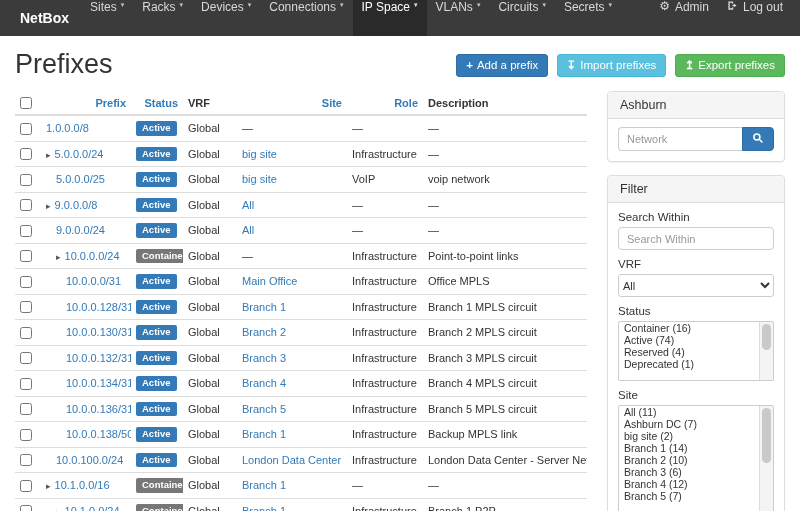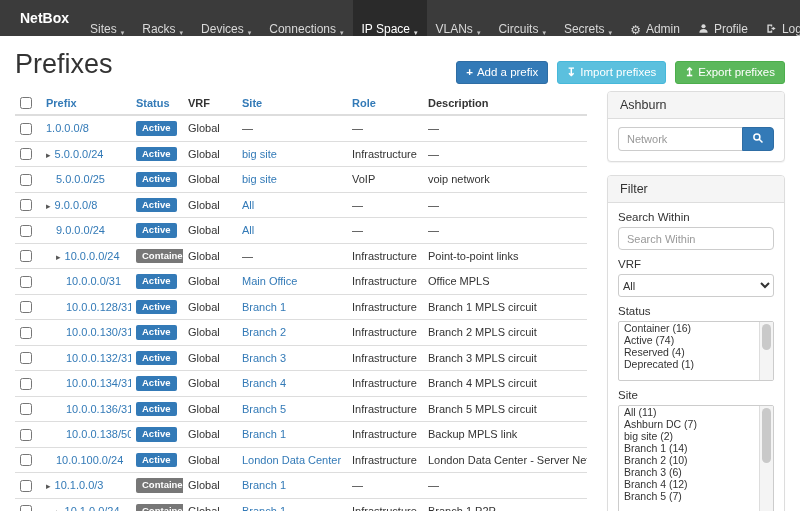--- a/index.html
+++ b/index.html
@@ -3,47 +3,47 @@
 <meta charset="utf-8">
 <style>
   * { margin:0; padding:0; box-sizing:border-box; }
   html,body { width:800px; height:511px; overflow:hidden; }
   body { font-family:"Liberation Sans", sans-serif; background:#fff; color:#333; font-size:12px; }
 
   
   .navbar { height:36px; background:#3b3b3b; display:flex; align-items:stretch; padding:0 8px; }
   .brand { color:#fff; font-size:14px; font-weight:bold; display:flex; align-items:center; padding:0 12px; cursor:pointer; }
   .nav-menu { display:flex; align-items:stretch; }
-  .nav-item { color:#d9d9d9; font-size:12px; display:flex; align-items:flex-end; gap:4px; padding:0 9px; cursor:pointer; white-space:nowrap; }
+  .nav-item { color:#d9d9d9; font-size:12px; display:flex; align-items:flex-start; gap:4px; padding:0 9px; cursor:pointer; white-space:nowrap; }
   .nav-item.active { background:#2a2a2a; color:#fff; }
   .caret { font-size:7px; opacity:.85; transform:translateY(1px); }
   .nav-right { margin-left:auto; display:flex; align-items:stretch; }
   .nav-right .nav-item { gap:5px; }
   .glyph { line-height:1; }
 
   
   .container { padding:6px 15px 0 15px; }
   .header-row { overflow:visible; }
-  .actions { float:right; margin-top:12px; }
+  .actions { float:right; margin-top:5px; }
   .page-title { font-size:27px; font-weight:400; color:#333; margin:7px 0 11px 0; }
   .content { display:flex; align-items:flex-start; }
   .main { flex:1; min-width:0; }
   .sidebar { width:178px; margin-left:20px; flex:none; }
 
   
   .btn { display:inline-block; font-size:11.5px; color:#fff; padding:4px 9px; border-radius:3px; margin-left:5px; border:1px solid transparent; cursor:pointer; white-space:nowrap; }
   .btn .glyph { margin-right:4px; font-weight:bold; }
   .btn-primary { background:#337ab7; border-color:#2e6da4; }
   .btn-info { background:#5bc0de; border-color:#46b8da; }
   .btn-success { background:#5cb85c; border-color:#4cae4c; }
 
   
   table { border-collapse:collapse; width:100%; font-size:11px; table-layout:fixed; }
   th { text-align:left; font-size:11px; font-weight:bold; padding:5px 5px; border-bottom:2px solid #ddd; color:#333; overflow:hidden; white-space:nowrap; }
-  th.sortable { color:#337ab7; cursor:pointer; }
+  th.sortable { color:#337ab7; cursor:pointer;text-align:right; }
   td { padding:5px 5px; border-top:1px solid #ddd; vertical-align:middle; overflow:hidden; white-space:nowrap; }
   .col-check { width:26px; }
   input[type=checkbox] { width:12px; height:12px; vertical-align:middle; cursor:pointer; }
   a.link, .link { color:#337ab7; text-decoration:none; cursor:pointer; }
   .expand { color:#555; font-size:9px; margin-right:4px; cursor:pointer; }
   .badge-label { display:inline-block; color:#fff; font-size:9.5px; font-weight:bold; padding:2px 6px 3px; border-radius:2px; line-height:1; }
   .badge-label.primary { background:#337ab7; }
   .badge-label.default { background:#777; }
 
   
@@ -105,27 +105,20 @@
         <span class="caret">▾</span>
       </div>
     </div>
   <div class="nav-right">
     <div class="nav-item">
       <span class="glyph">⚙</span>
       <span>Admin</span>
     </div>
     <div class="nav-item">
       <span class="glyph"><svg width="11" height="11" viewBox="0 0 16 16">
-            <circle cx="8" cy="4.8" r="3" fill="#d9d9d9"></circle>
-            <path d="M2 14c0-3.4 2.7-5.2 6-5.2s6 1.8 6 5.2z" fill="#d9d9d9"></path>
-          </svg></span>
-      <span>Profile</span>
-    </div>
-    <div class="nav-item">
-      <span class="glyph"><svg width="11" height="11" viewBox="0 0 16 16">
             <path d="M2 2h7v3H7V4H4v8h3v-1h2v3H2z" fill="#d9d9d9"></path>
             <path d="M9 5.5v1.5h-2v2h2v1.5L13 8z" fill="#d9d9d9" transform="translate(1,0)"></path>
           </svg></span>
       <span>Log out</span>
     </div>
   </div>
 </div>
 
 <div class="container">
   <div class="header-row">
@@ -283,21 +276,21 @@
               <td class="col-check"><input type="checkbox" style=""></td>
               <td><span style="padding-left:10px"><span class="link">10.0.100.0/24</span></span></td>
               <td><span class="badge-label primary">Active</span></td>
               <td>Global</td>
               <td><span class="link">London Data Center</span></td>
               <td>Infrastructure</td>
               <td>London Data Center - Server Network</td>
             </tr>
             <tr>
               <td class="col-check"><input type="checkbox" style=""></td>
-              <td><span style="padding-left:0px"><span class="expand">▸</span><span class="link">10.1.0.0/3</span></span></td>
+              <td><span style="padding-left:0px"><span class="expand">▸</span><span class="link">10.1.0.0/16</span></span></td>
               <td><span class="badge-label default">Container</span></td>
               <td>Global</td>
               <td><span class="link">Branch 1</span></td>
               <td>—</td>
               <td>—</td>
             </tr>
             <tr>
               <td class="col-check"><input type="checkbox" style=""></td>
               <td><span style="padding-left:10px"><span class="expand">▸</span><span class="link">10.1.0.0/24</span></span></td>
               <td><span class="badge-label default">Container</span></td>

